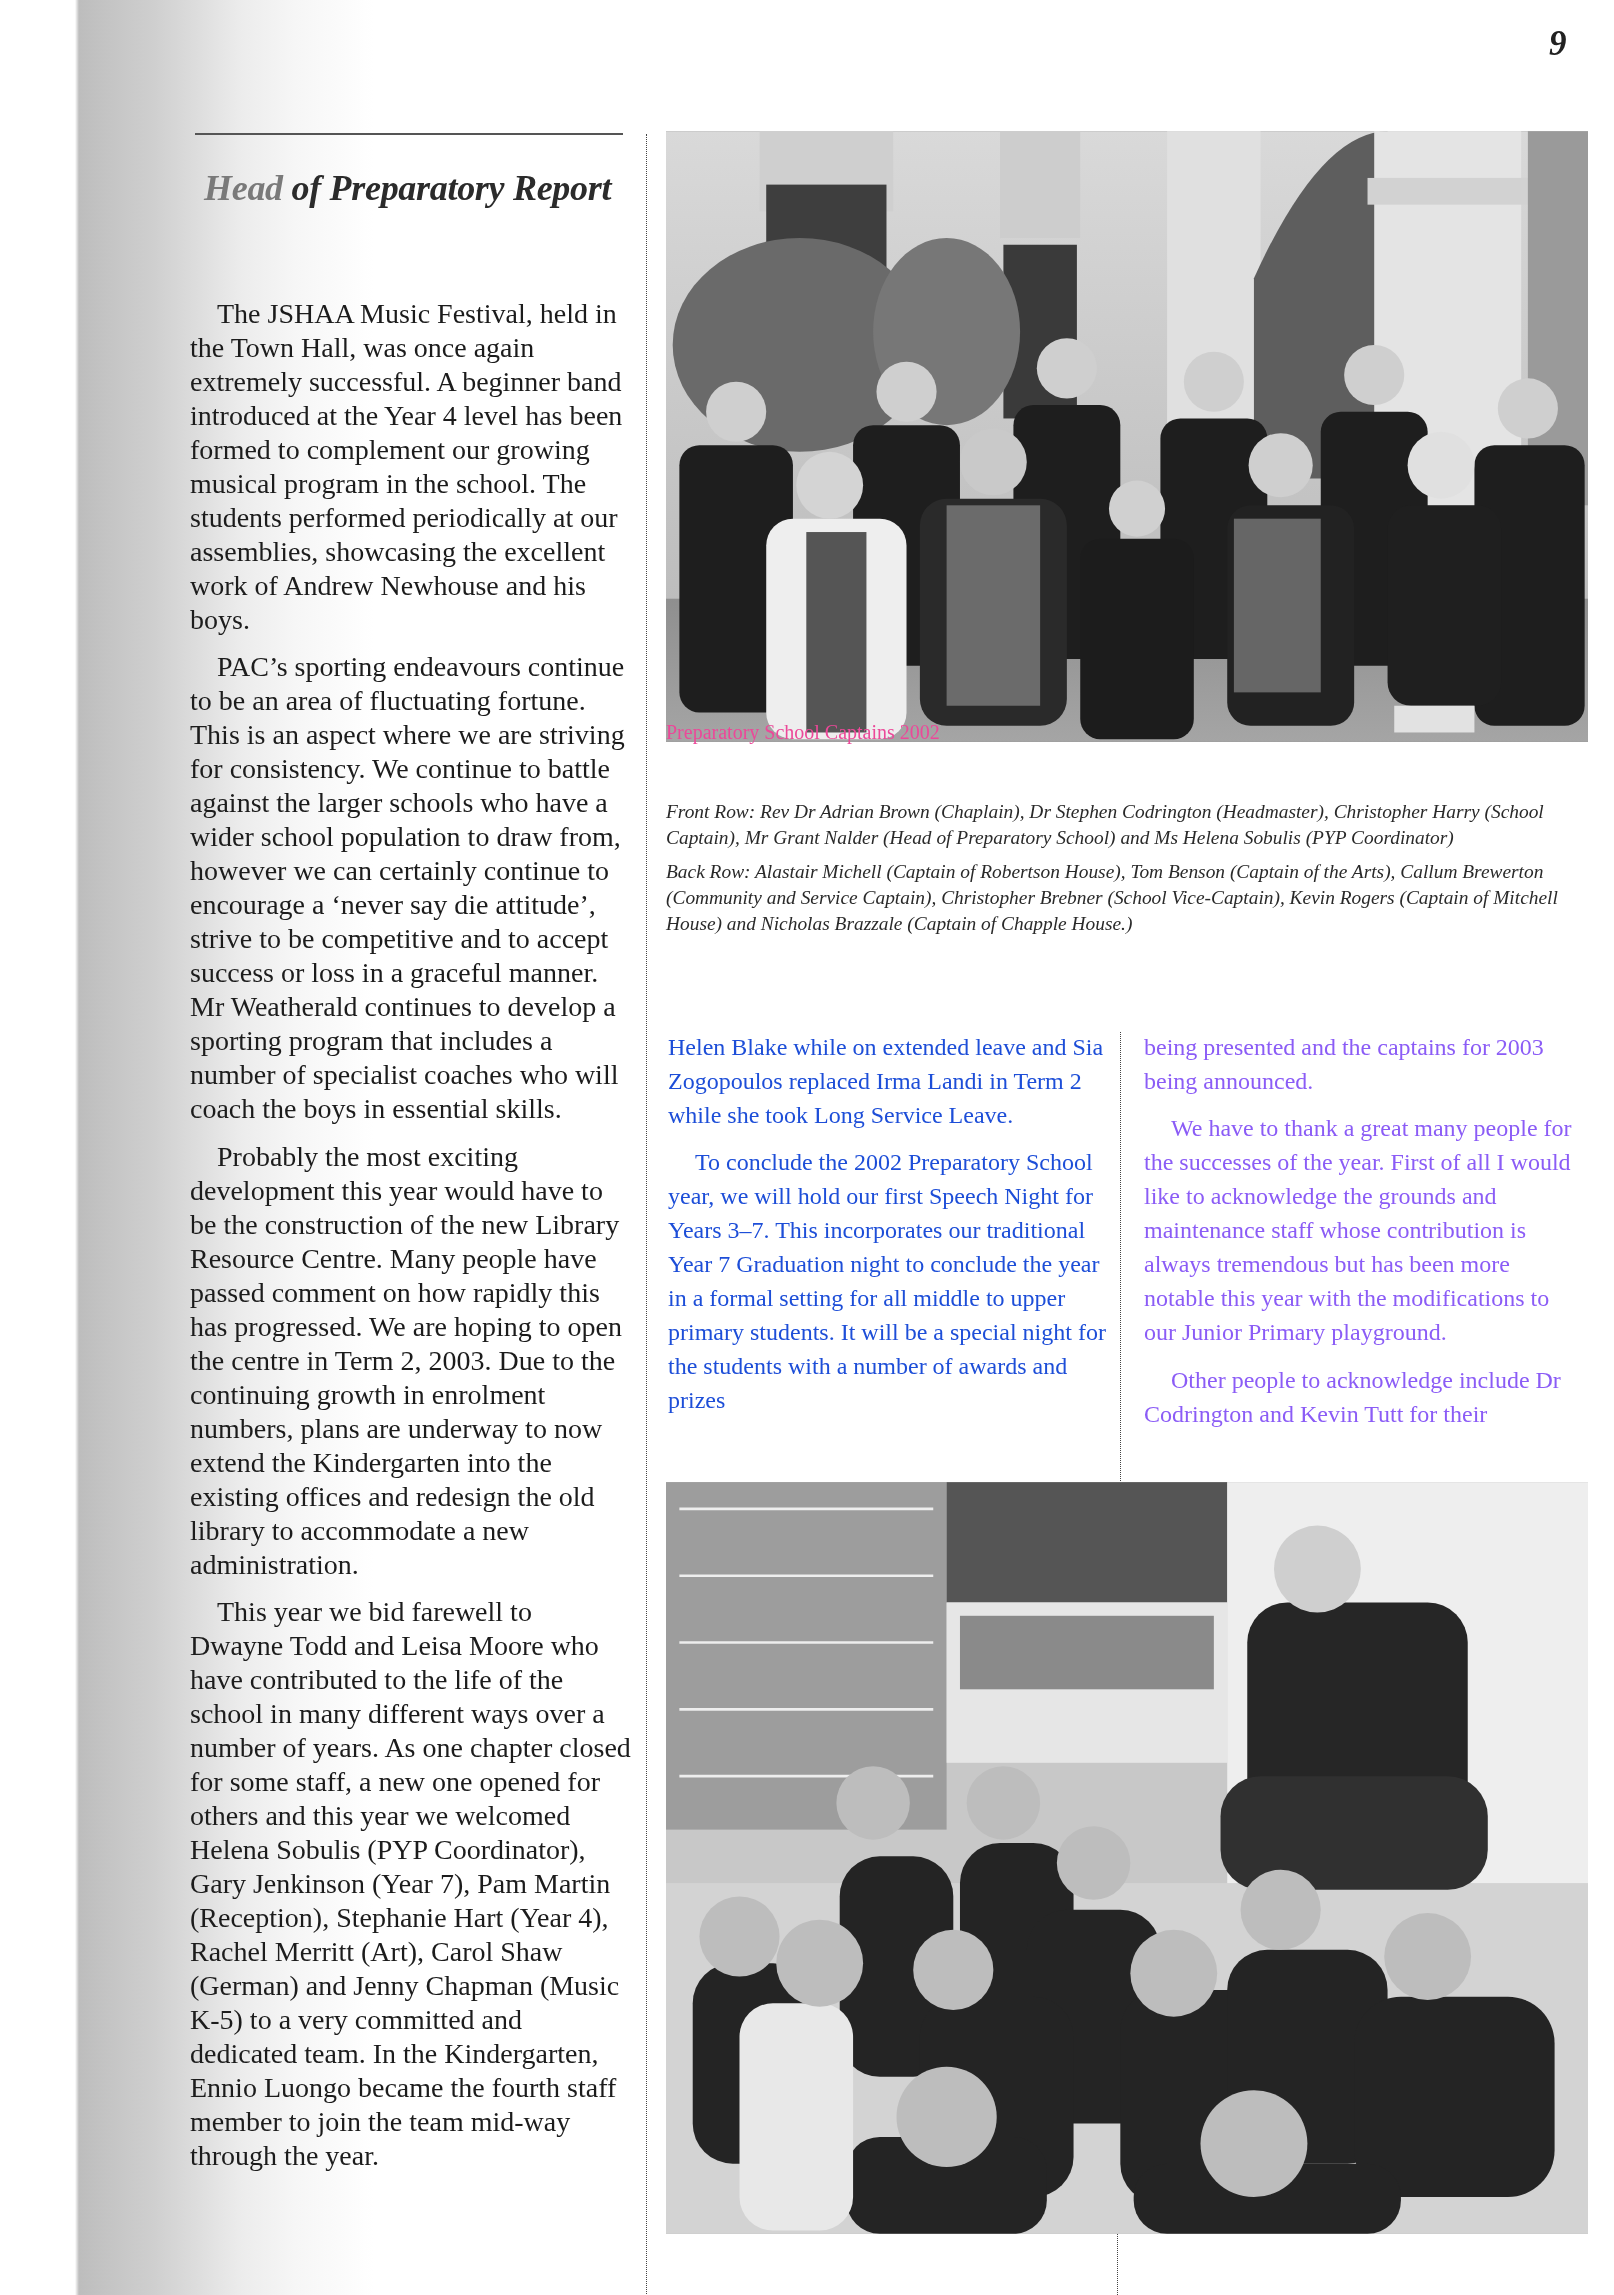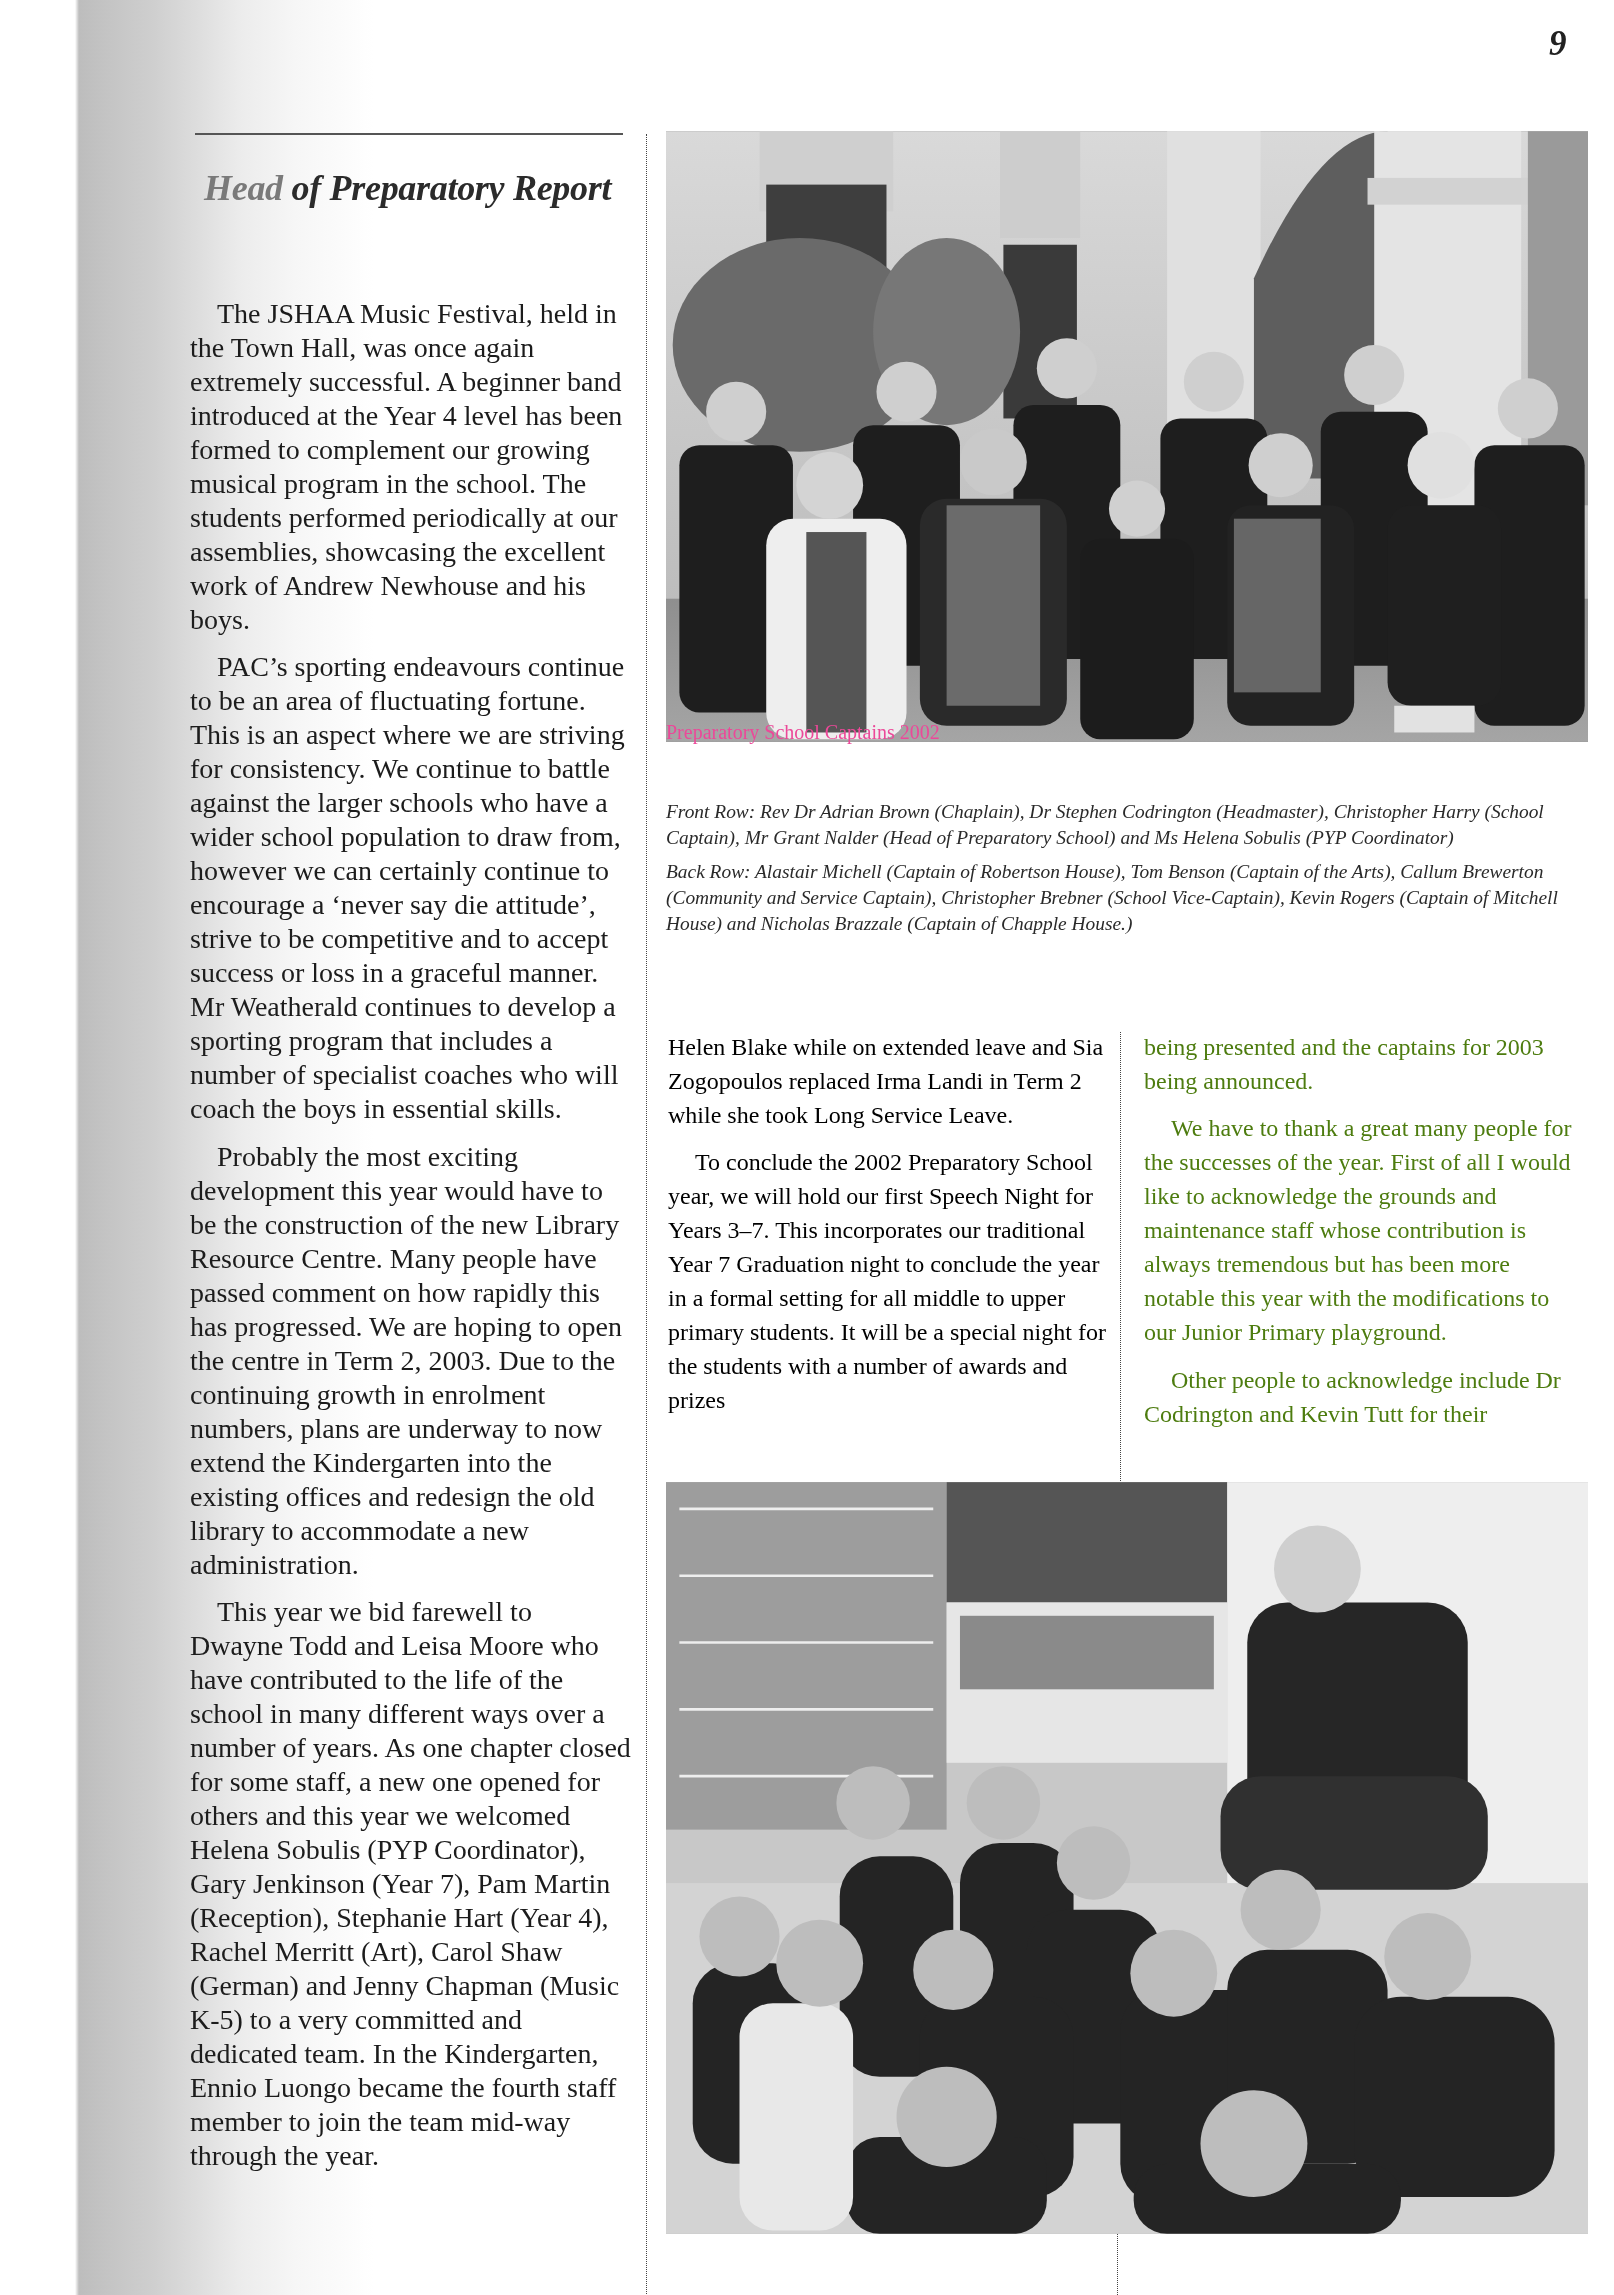--- a/index.html
+++ b/index.html
@@ -35,25 +35,25 @@
 
   .col-divider {
     position: absolute; width: 0; border-left: 1.3px dotted #444;
   }
   .col1 {
     position: absolute; left: 190px; top: 297px; width: 441px;
     font-size: 28px; line-height: 34px; color: #1c1c1c;
   }
   .col2 {
     position: absolute; left: 668px; top: 1030px; width: 441px;
-    font-size: 24px; line-height: 34px; color: #000000;
+    font-size: 24px; line-height: 34px; color: #1d4ed8;
   }
   .col3 {
     position: absolute; left: 1144px; top: 1030px; width: 441px;
-    font-size: 24px; line-height: 34px; color: #4d7c0f;
+    font-size: 24px; line-height: 34px; color: #8b5cf6;
   }
   .para { margin: 0 0 13.4px 0; text-indent: 27px; }
   .para.noindent { text-indent: 0; }
 
   .photo {
     position: absolute; overflow: hidden;
     background: #8a8a8a;
   }
   .photo-captains { left: 666px; top: 131px; width: 922px; height: 611px; }
   .photo-library  { left: 666px; top: 1482px; width: 922px; height: 752px; }

